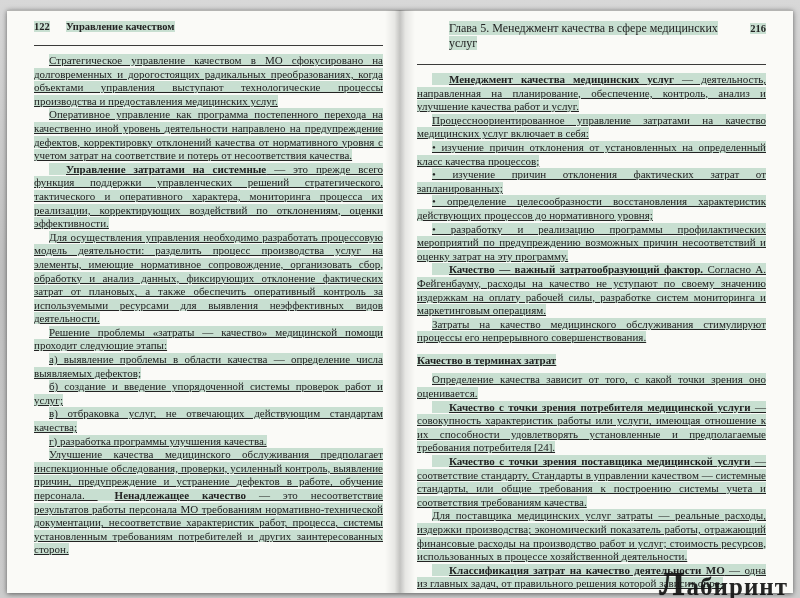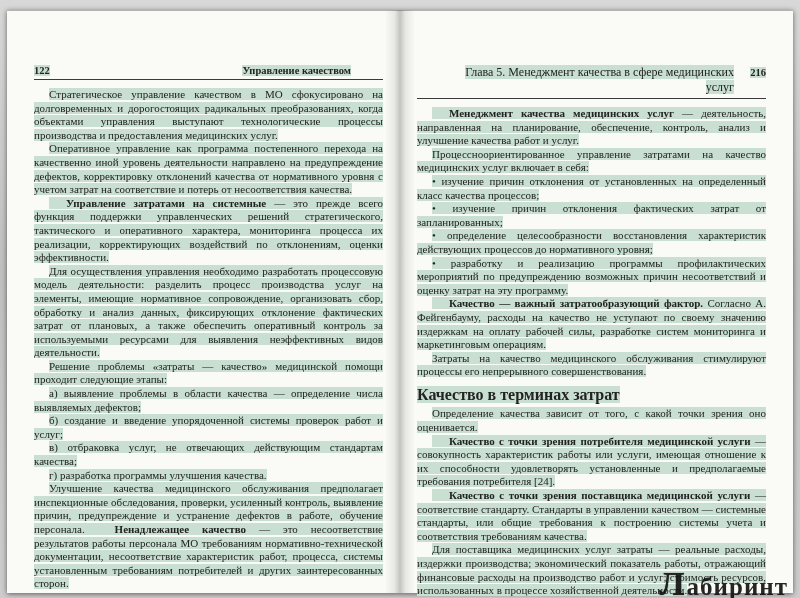--- a/index.html
+++ b/index.html
@@ -3,30 +3,30 @@
 <meta charset="utf-8">
 <style>
   html,body{margin:0;padding:0;}
   body{width:800px;height:598px;overflow:hidden;background:#c6c6c6;font-family:"Liberation Serif",serif;}
   .scan{position:relative;width:800px;height:598px;background:linear-gradient(180deg,#d8d8d8 0%,#c0c0c0 45%,#cdcdcd 100%);}
   .spread{position:absolute;left:7px;right:7px;top:10px;bottom:5px;display:flex;background:#fafaf7;box-shadow:0 1px 5px rgba(0,0,0,.55), inset 0 1px 0 rgba(0,0,0,.28);}
   .page{width:50%;color:#232323;position:relative;}
   .page-left{padding:11px 17px 6px 27px;}
   .page-right{padding:11px 27px 6px 17px;}
   .gutter{position:absolute;top:0;bottom:0;left:50%;width:30px;margin-left:-15px;background:linear-gradient(90deg,rgba(0,0,0,0),rgba(0,0,0,.08) 32%,rgba(0,0,0,.22) 50%,rgba(0,0,0,.08) 68%,rgba(0,0,0,0));pointer-events:none;}
-  .pg-header{display:flex;align-items:baseline;font-size:10.5px;border-bottom:1px solid #3a3a3a;padding-bottom:3px;margin-bottom:8px;}
+  .pg-header{display:flex;align-items:baseline;font-size:10.5px;border-bottom:1px solid #3a3a3a;padding-bottom:13px;margin-bottom:8px;}
   .pg-num{font-weight:bold;min-width:32px;}
   .pg-num.right{text-align:right;}
-  .pg-title{flex:1;text-align:right;margin-top:44px;}
+  .pg-title{flex:1;text-align:left;}
   .page-left .pg-title{font-weight:bold;}
   .page-right .pg-title{font-size:12px;}
-  .body-text{font-size:11px;line-height:13.6px;text-align:justify;}
+  .body-text{font-size:11px;line-height:13.6px;text-align:justify;text-decoration:underline;}
   .para{margin:0;text-indent:15px;}
   .hl{background:#c8dfd1;-webkit-box-decoration-break:clone;box-decoration-break:clone;}
-  .section-heading{margin:9px 0 6px;font-size:16px;font-weight:bold;text-indent:0;}
+  .section-heading{margin:9px 0 6px;font-size:11px;font-weight:bold;text-indent:0;}
   b{font-weight:bold;padding-left:17px;}
   .watermark{position:absolute;right:12px;bottom:-3px;display:flex;align-items:baseline;color:#131313;opacity:.92;}
   .wm-logo{font-size:34px;font-weight:bold;line-height:1;margin-right:2px;text-shadow:0 0 1px #000;}
   .wm-text{font-size:25px;font-weight:bold;letter-spacing:1px;}
 </style>
 </head>
 <body>
 
 <div class="scan">
   <div class="spread">

